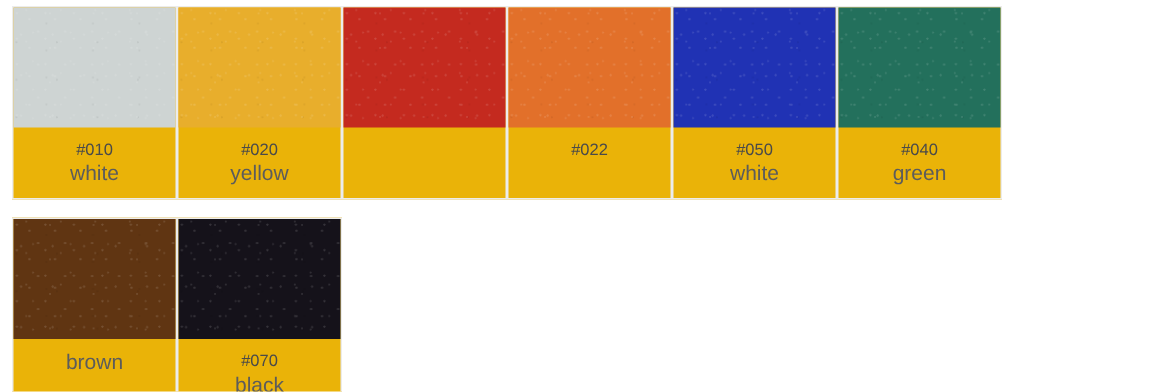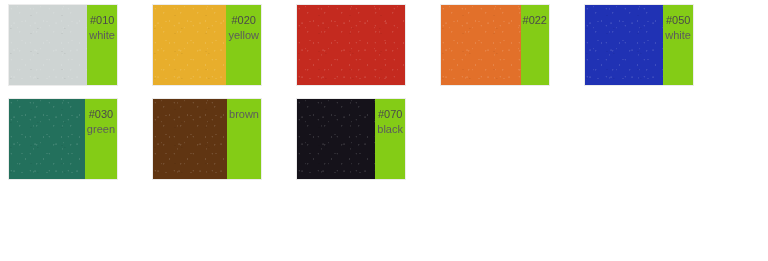--- a/index.html
+++ b/index.html
@@ -16,25 +16,26 @@
 
   #swatch-grid {
     padding: 4px 0 0 8px;
     display: flex;
     flex-wrap: wrap;
     align-content: flex-start;
   }
 
   .swatch-card {
     width: 110px;
-    margin: 0 34px 12px 0;
-    background: #84cc16;
+    margin: 0 0 12px 0;
+    background: #eab308;
     border: 1px solid #ececec;
     box-sizing: border-box;
     display: flex;
+    flex-direction: column;
   }
 
   .swatch-color {
     height: 80px;
     width: 100%;
     position: relative;
     overflow: hidden;
   }
 
   
@@ -65,21 +66,21 @@
   }
 
   .swatch-code {
     font-size: 11px;
     color: #4a4a4a;
     line-height: 15px;
     white-space: nowrap;
   }
 
   .swatch-name {
-    font-size: 11px;
+    font-size: 14px;
     color: #5c5c5c;
     line-height: 15px;
     white-space: nowrap;
   }
 </style>
 </head>
 <body>
 
 <div id="swatch-grid">
     <div class="swatch-card">
@@ -108,21 +109,21 @@
     <div class="swatch-card">
       <div class="swatch-color" style="background-color: rgb(32, 50, 180);"></div>
       <div class="swatch-caption">
         <div class="swatch-code">#050</div>
         <div class="swatch-name">white</div>
       </div>
     </div>
     <div class="swatch-card">
       <div class="swatch-color" style="background-color: rgb(35, 112, 92);"></div>
       <div class="swatch-caption">
-        <div class="swatch-code">#030</div>
+        <div class="swatch-code">#040</div>
         <div class="swatch-name">green</div>
       </div>
     </div>
     <div class="swatch-card">
       <div class="swatch-color" style="background-color: rgb(96, 53, 18);"></div>
       <div class="swatch-caption">
         <div class="swatch-name">brown</div>
       </div>
     </div>
     <div class="swatch-card">

